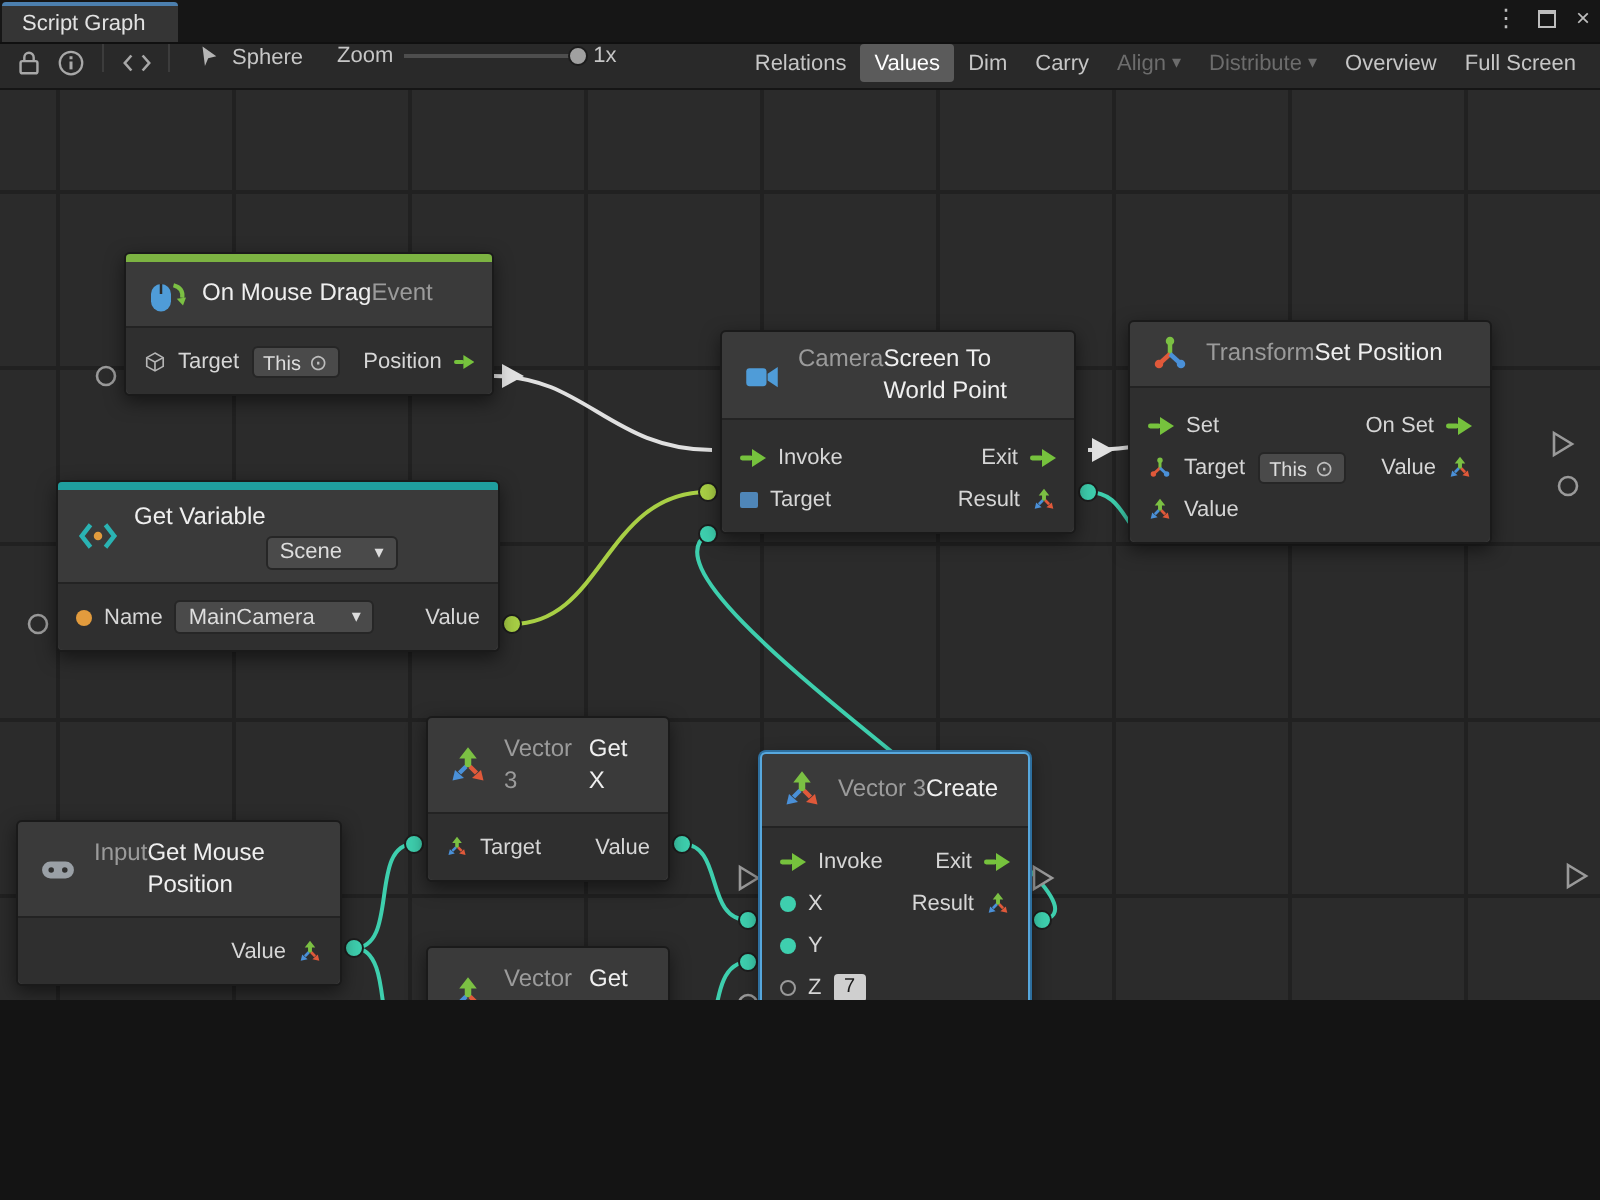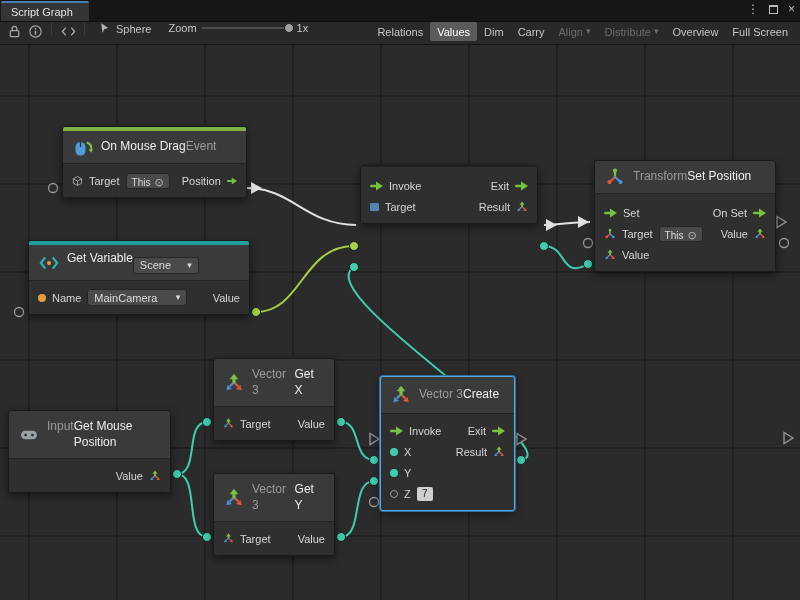--- a/index.html
+++ b/index.html
@@ -1,18 +1,18 @@
 <!DOCTYPE html>
 <html><head>
 <meta charset="utf-8">
 <style>
   *{margin:0;padding:0;box-sizing:border-box}
   html,body{background:#141414}
   body{font-family:"Liberation Sans",sans-serif}
-  #app{position:relative;width:800px;height:600px;overflow:hidden;background:#191919;color:#ddd}
+  #app{position:relative;width:800px;height:500px;overflow:hidden;background:#191919;color:#ddd}
 
   
   .tabbar{position:absolute;top:0;left:0;right:0;height:21px;background:#161616;z-index:5;display:flex;align-items:flex-end}
   .tab{height:20px;margin-left:1px;padding:0 16px 0 10px;background:#353535;border-top:2px solid #4c7fae;
        display:flex;align-items:center;font-size:11px;color:#e2e2e2;border-radius:2px 2px 0 0}
   .winctl{position:absolute;right:5px;top:2px;display:flex;gap:10px;align-items:center;color:#bdbdbd;font-size:12px;z-index:6}
   .maxbox{width:9px;height:9px;border:1px solid #bdbdbd;border-top-width:2px;display:inline-block}
 
   
   .toolbar{position:absolute;top:21px;left:0;right:0;height:24px;background:#292929;border-top:1px solid #101010;
@@ -216,41 +216,51 @@
   <div class="node" style="left:28px;top:240px;width:222px">
     <div class="strip teal"></div>
     <div class="hdr">
       <svg class="nicon" width="20" height="20" viewBox="0 0 16 16">
         <polyline points="5,3.5 1.5,8 5,12.5" fill="none" stroke="#2ab3b3" stroke-width="1.8"></polyline>
         <polyline points="11,3.5 14.5,8 11,12.5" fill="none" stroke="#2ab3b3" stroke-width="1.8"></polyline>
         <circle cx="8" cy="8" r="1.7" fill="#e29b3d"></circle>
       </svg>
       <div class="hcol">
         <span class="title">Get Variable</span>
-        <span class="dd" style="width:66px;margin-top:6px">
+        <span class="dd" style="width:66px;margin-top:17px">
           <span>Scene</span>
           <span class="caret">▾</span>
         </span>
       </div>
     </div>
     <div class="ports">
       <div class="prow">
         <span class="idot orange"></span>
         <span>Name</span>
         <span class="dd" style="width:100px">
           <span>MainCamera</span>
           <span class="caret">▾</span>
         </span>
         <span class="sp"></span>
         <span>Value</span>
       </div>
     </div>
   </div>
 
   <div class="node" style="left:360px;top:165px;width:178px">
+    <div class="hdr">
+      <svg class="nicon" width="20" height="18" viewBox="0 0 16 16">
+        <rect x="1" y="4.5" width="9" height="8" rx="1.5" fill="#4f9cd8"></rect>
+          <polygon points="10.5,7 15,4 15,13 10.5,10" fill="#4f9cd8"></polygon>
+      </svg>
+      <div class="hcol">
+        <span class="cat">Camera</span>
+        <span class="title">Screen To World Point</span>
+      </div>
+    </div>
     <div class="ports" style="padding-top:8px">
       <div class="prow">
         <svg width="13" height="10" viewBox="0 0 13 10">
             <rect x="0" y="3.8" width="6.5" height="2.4" rx="1.2" fill="#76c23d"></rect>
             <polygon points="6,0.5 13,5 6,9.5" fill="#76c23d"></polygon>
           </svg>
         <span>Invoke</span>
         <span class="sp"></span>
         <span>Exit</span>
         <svg width="13" height="10" viewBox="0 0 13 10">
@@ -267,21 +277,21 @@
           <polygon points="8,0.5 11.5,5 9.3,5 9.3,8.5 6.7,8.5 6.7,5 4.5,5" fill="#7bc043"></polygon>
           <line x1="7.2" y1="8.2" x2="4.6" y2="10.8" stroke="#4a90d8" stroke-width="1.8"></line>
             <polygon points="1.8,13.8 2.8,9.6 6.4,12.8" fill="#4a90d8"></polygon>
           <line x1="8.8" y1="8.2" x2="11.4" y2="10.8" stroke="#e0593a" stroke-width="1.8"></line>
             <polygon points="14.2,13.8 13.2,9.6 9.6,12.8" fill="#e0593a"></polygon>
         </svg>
       </div>
     </div>
   </div>
 
-  <div class="node" style="left:594px;top:160px;width:182px">
+  <div class="node" style="left:564px;top:160px;width:182px">
     <div class="hdr">
       <svg class="nicon" width="20" height="20" viewBox="0 0 16 16">
         <line x1="8" y1="8" x2="8" y2="2.8" stroke="#7bc043" stroke-width="1.8"></line>
           <circle cx="8" cy="2.8" r="1.7" fill="#7bc043"></circle>
         <line x1="8" y1="8" x2="3.6" y2="12" stroke="#e0593a" stroke-width="1.8"></line>
           <circle cx="3.6" cy="12" r="1.7" fill="#e0593a"></circle>
         <line x1="8" y1="8" x2="12.4" y2="12" stroke="#4a90d8" stroke-width="1.8"></line>
           <circle cx="12.4" cy="12" r="1.7" fill="#4a90d8"></circle>
       </svg>
       <div class="hcol">

